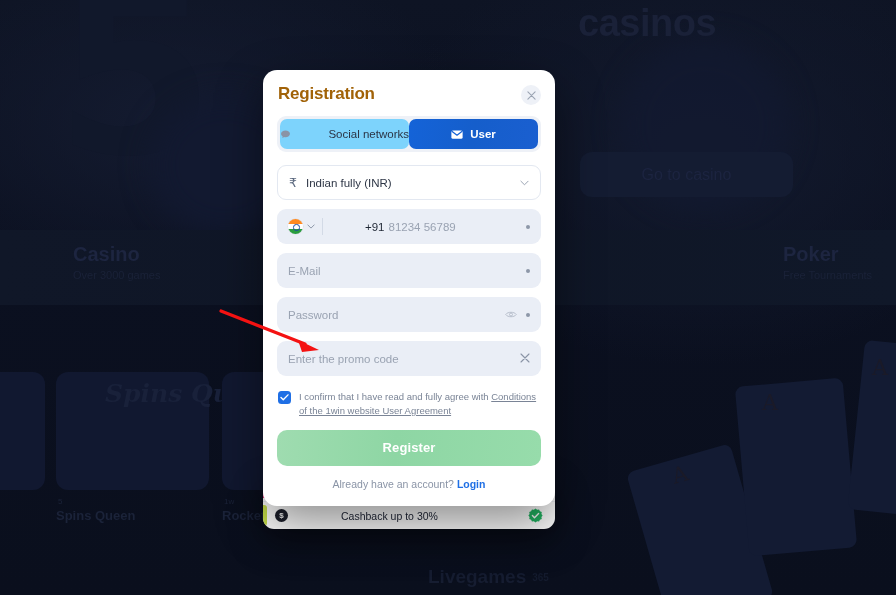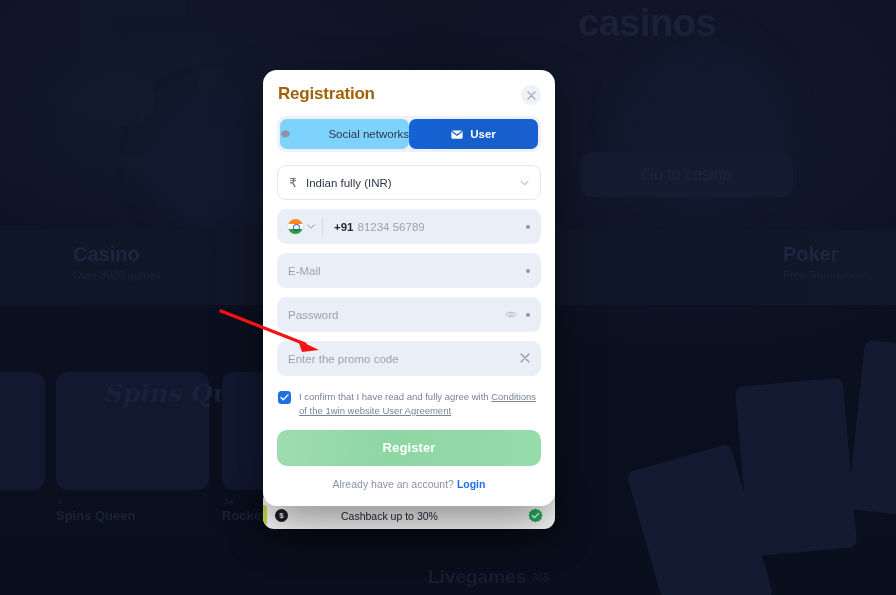--- a/index.html
+++ b/index.html
@@ -173,21 +173,21 @@
     position: relative; flex-shrink: 0;
     box-shadow: 0 0 0 .5px rgba(0,0,0,.08);
   }
   .flag::after {
     content:''; position: absolute; left: 50%; top: 50%;
     width: 4.5px; height: 4.5px; margin: -2.25px 0 0 -2.25px;
     border-radius: 50%; border: 1px solid #1c4ba0;
   }
   .flag-chev { color: #8a94a6; font-size: 8px; margin: 0 7px 0 4px; }
   .divider-v { width: 1px; height: 17px; background: #d3dae6; margin-right: 11px; }
-  .cc { font-size: 11.5px; color: #1f2734; font-weight: 700; margin-right: 4px; }
+  .cc { font-size: 11.5px; color: #1f2734; font-weight: 400; margin-right: 4px; margin-left: 31px; }
 
   .dot-req {
     width: 4px; height: 4px; border-radius: 50%;
     background: #8d97a8; margin-left: auto; flex-shrink: 0;
   }
   .eye {
     margin-left: auto; color: #a9b2c0; font-size: 11px;
     display: flex; align-items: center;
   }
   .eye + .dot-req { margin-left: 9px; }

